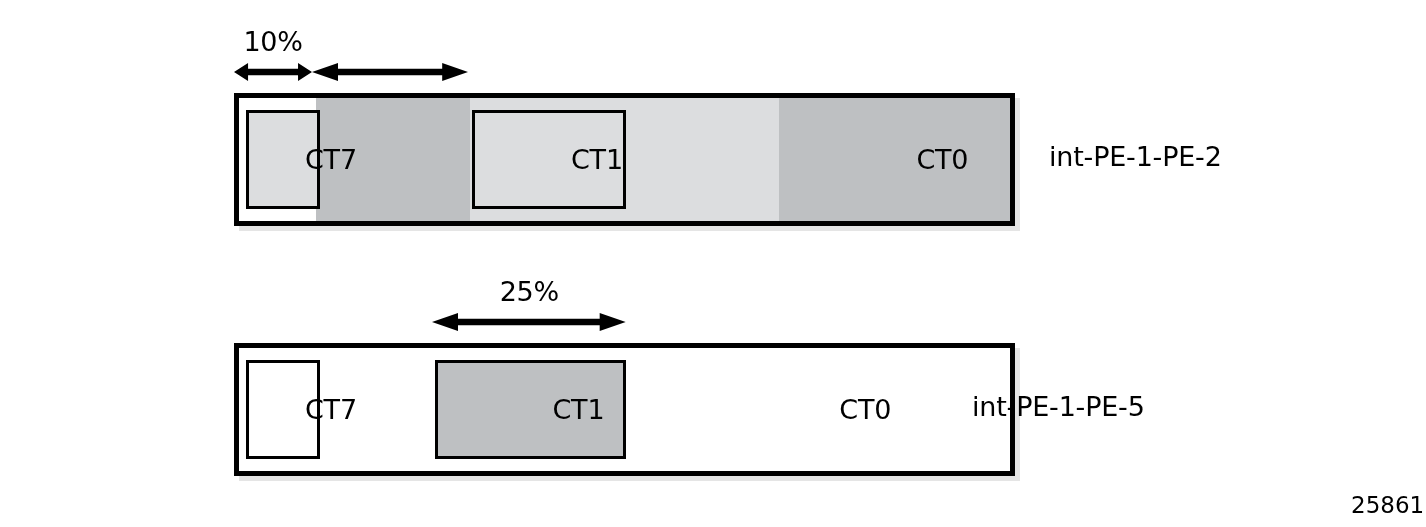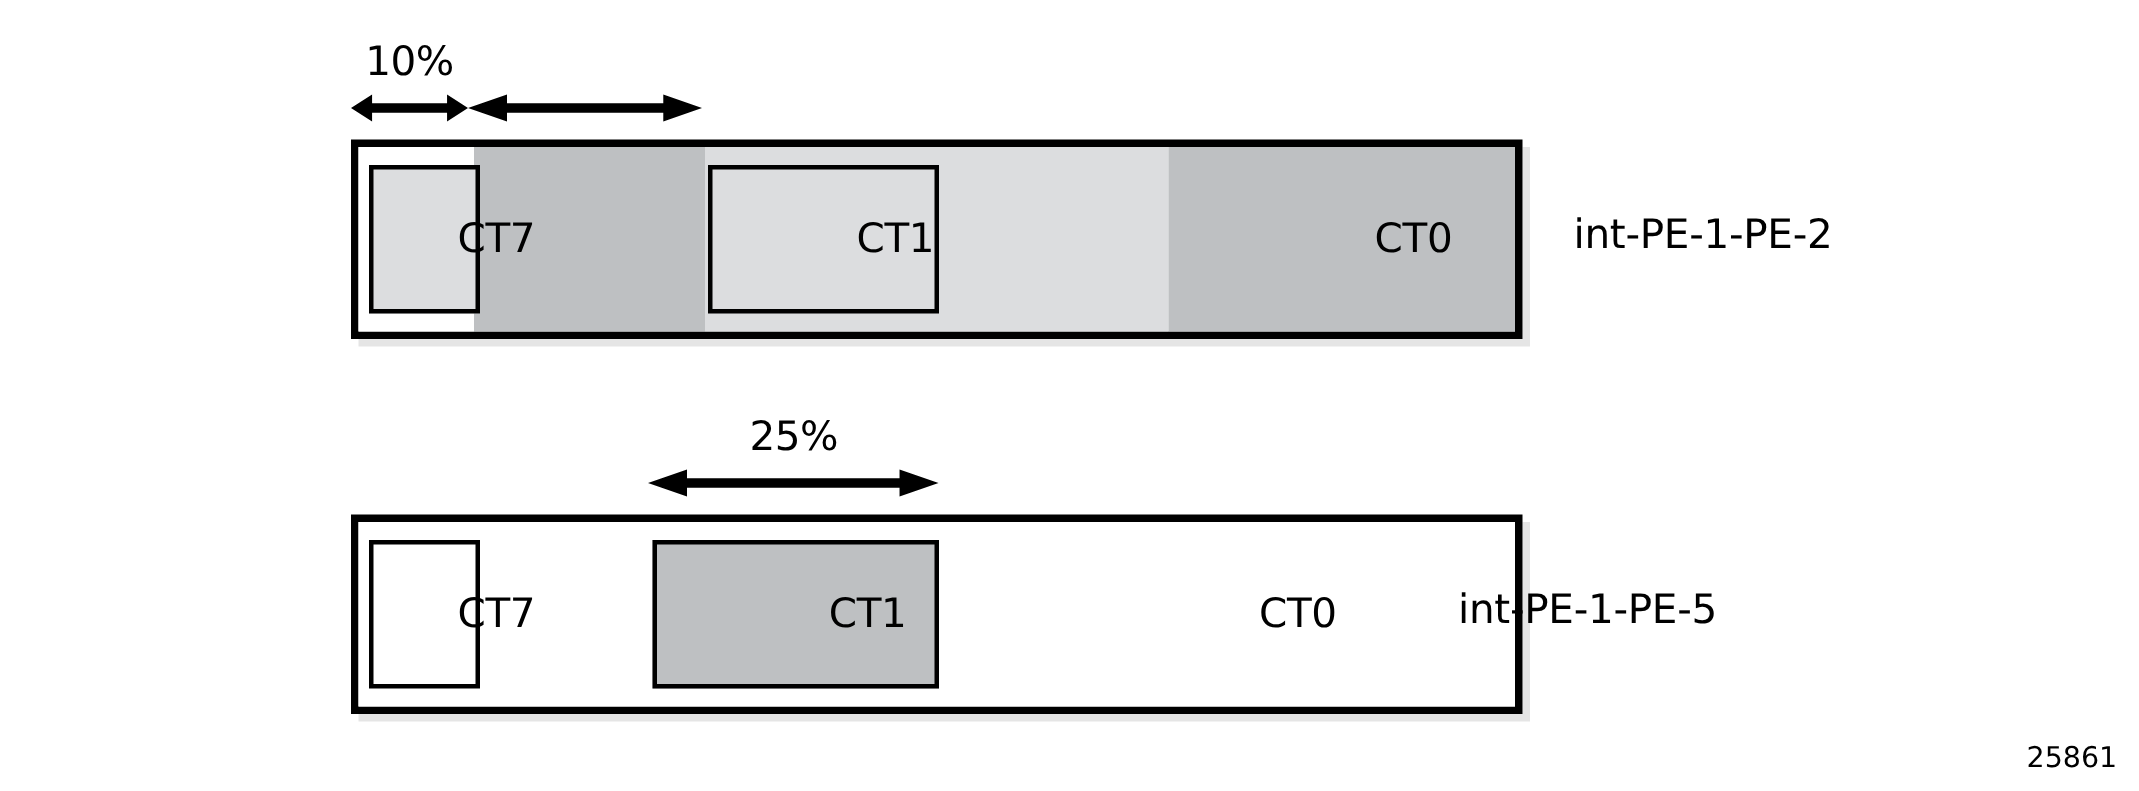--- a/index.html
+++ b/index.html
@@ -90,21 +90,21 @@
     position: absolute;
     font-size: 27px;
     line-height: 32px;
     white-space: nowrap;
     letter-spacing: -0.2px;
   }
 
   
   .figure-id {
     position: absolute;
-    font-size: 19px;
+    font-size: 23px;
     line-height: 26px;
     letter-spacing: 0px;
     white-space: nowrap;
   }
 </style>
 </head>
 <body>
 
 <div id="canvas">
     <div class="dim-row" style="left: 0px; top: 27px; width: 1426px;">

